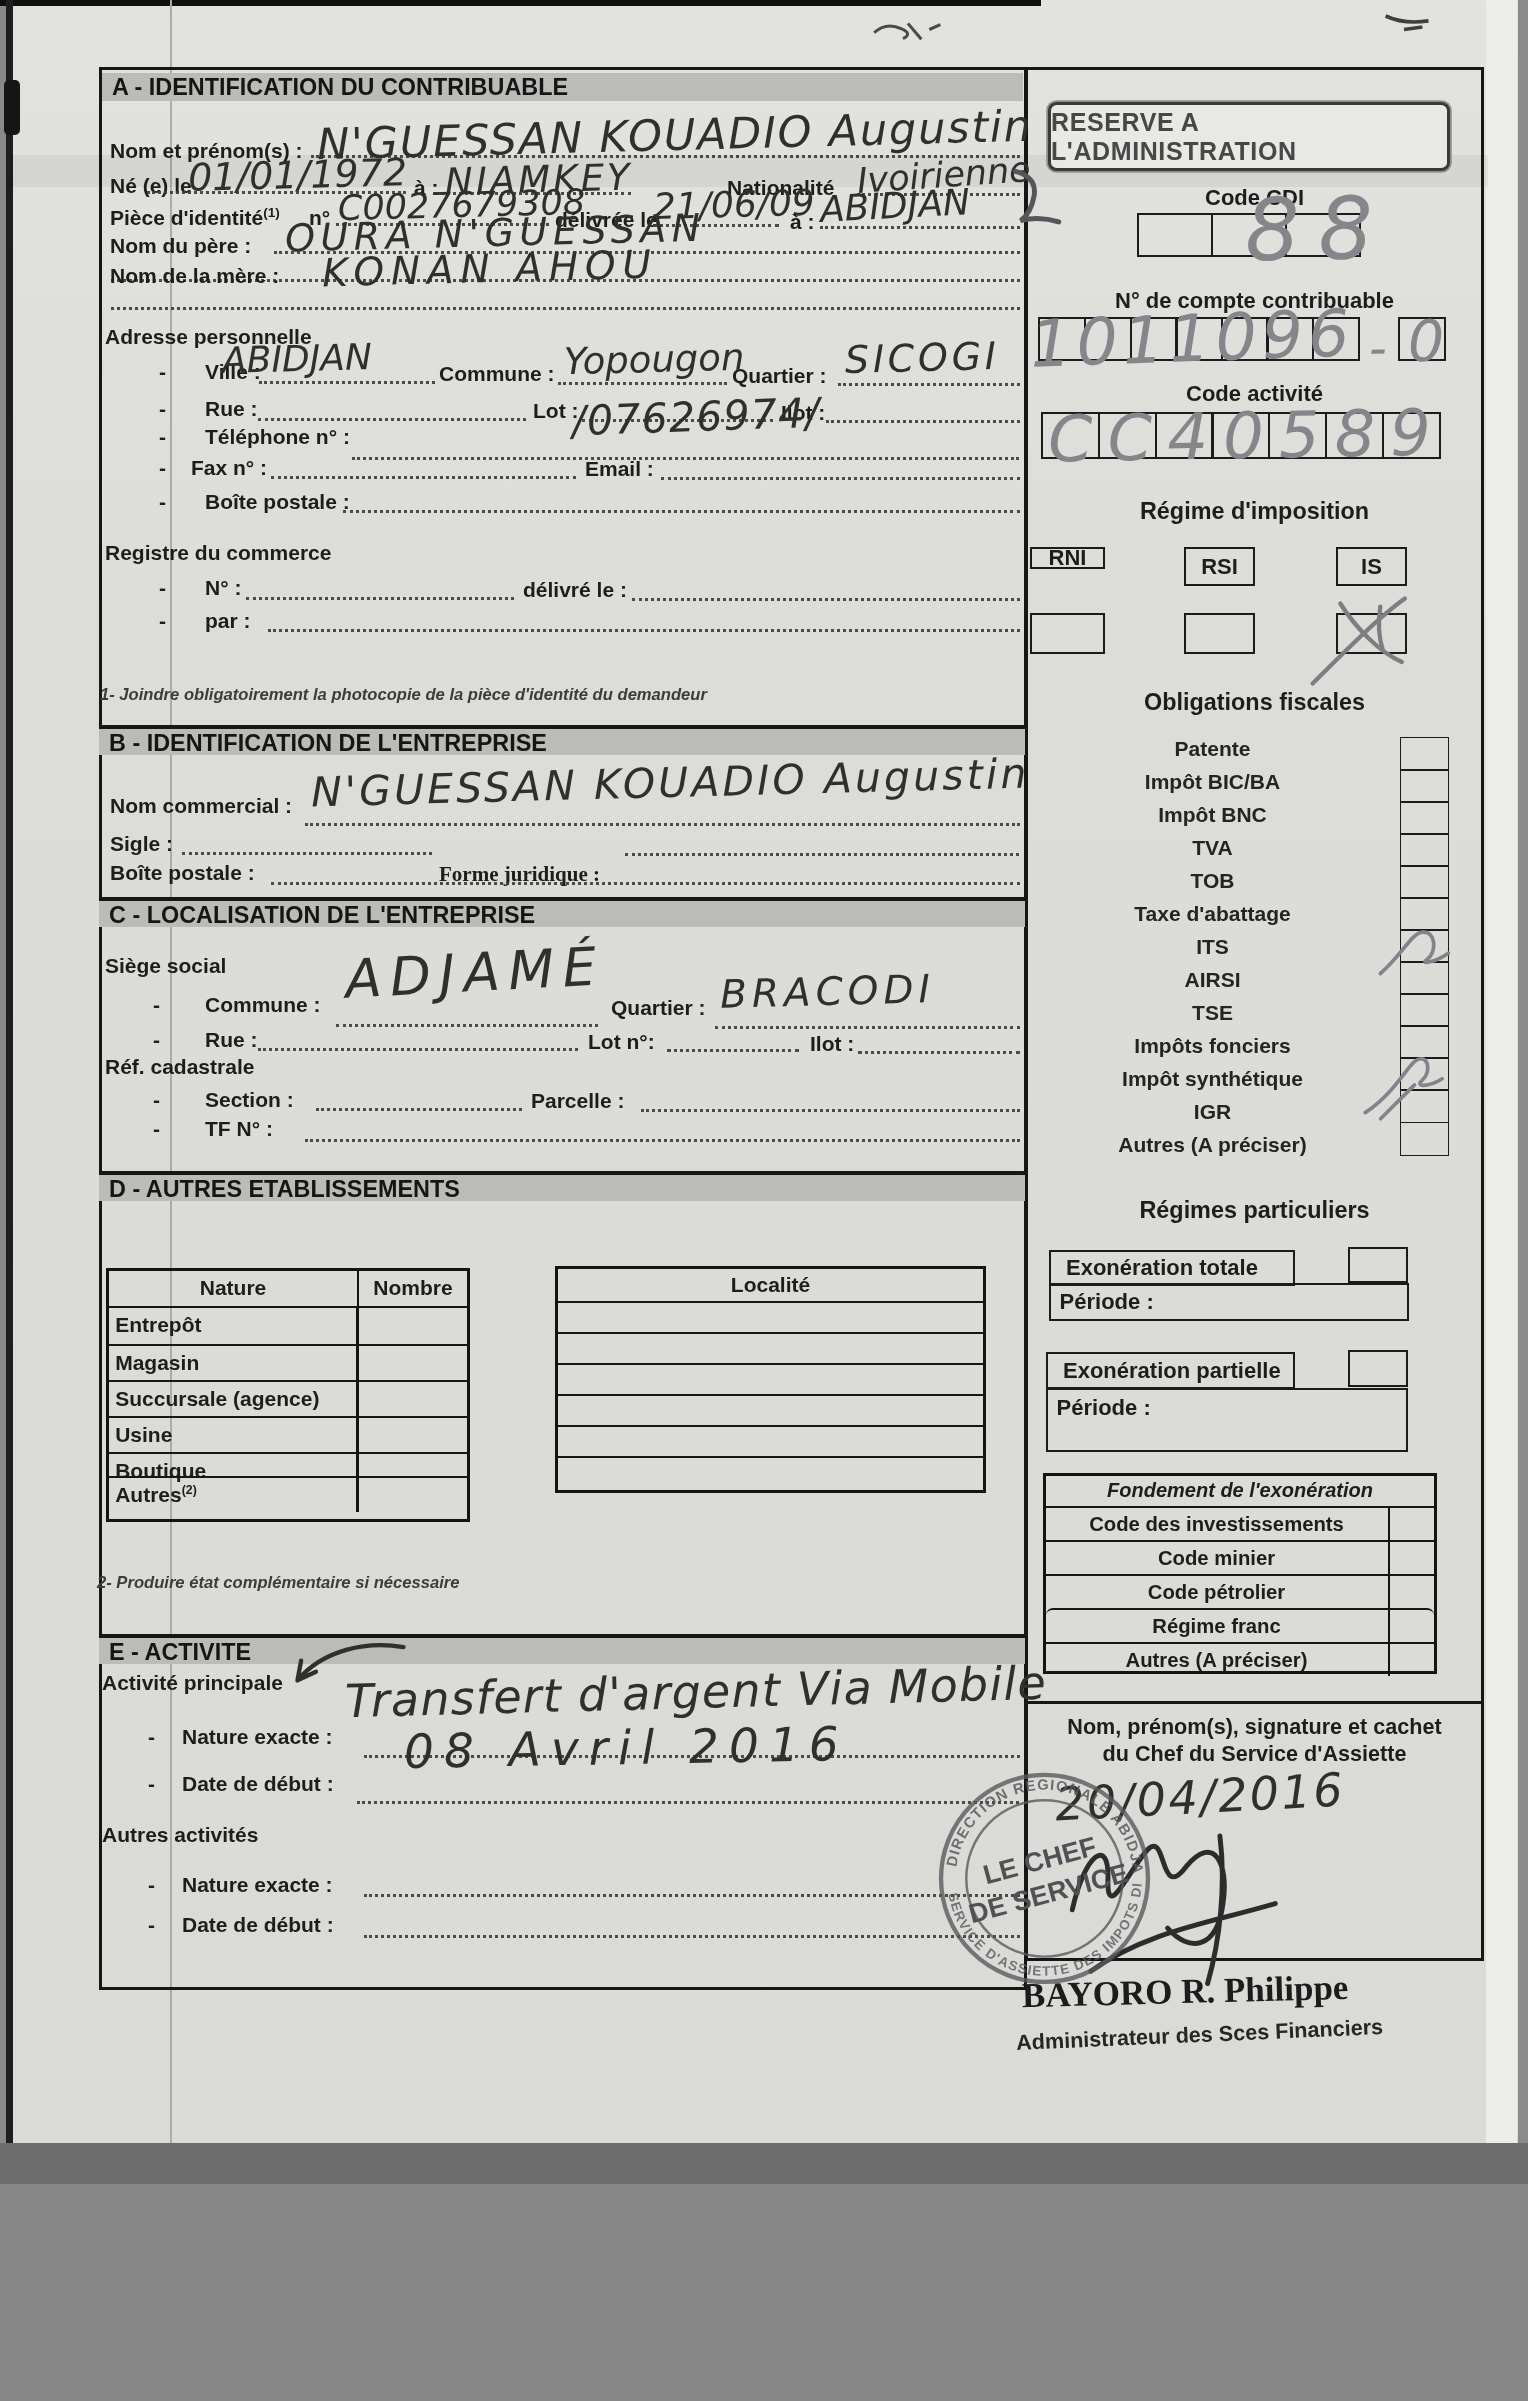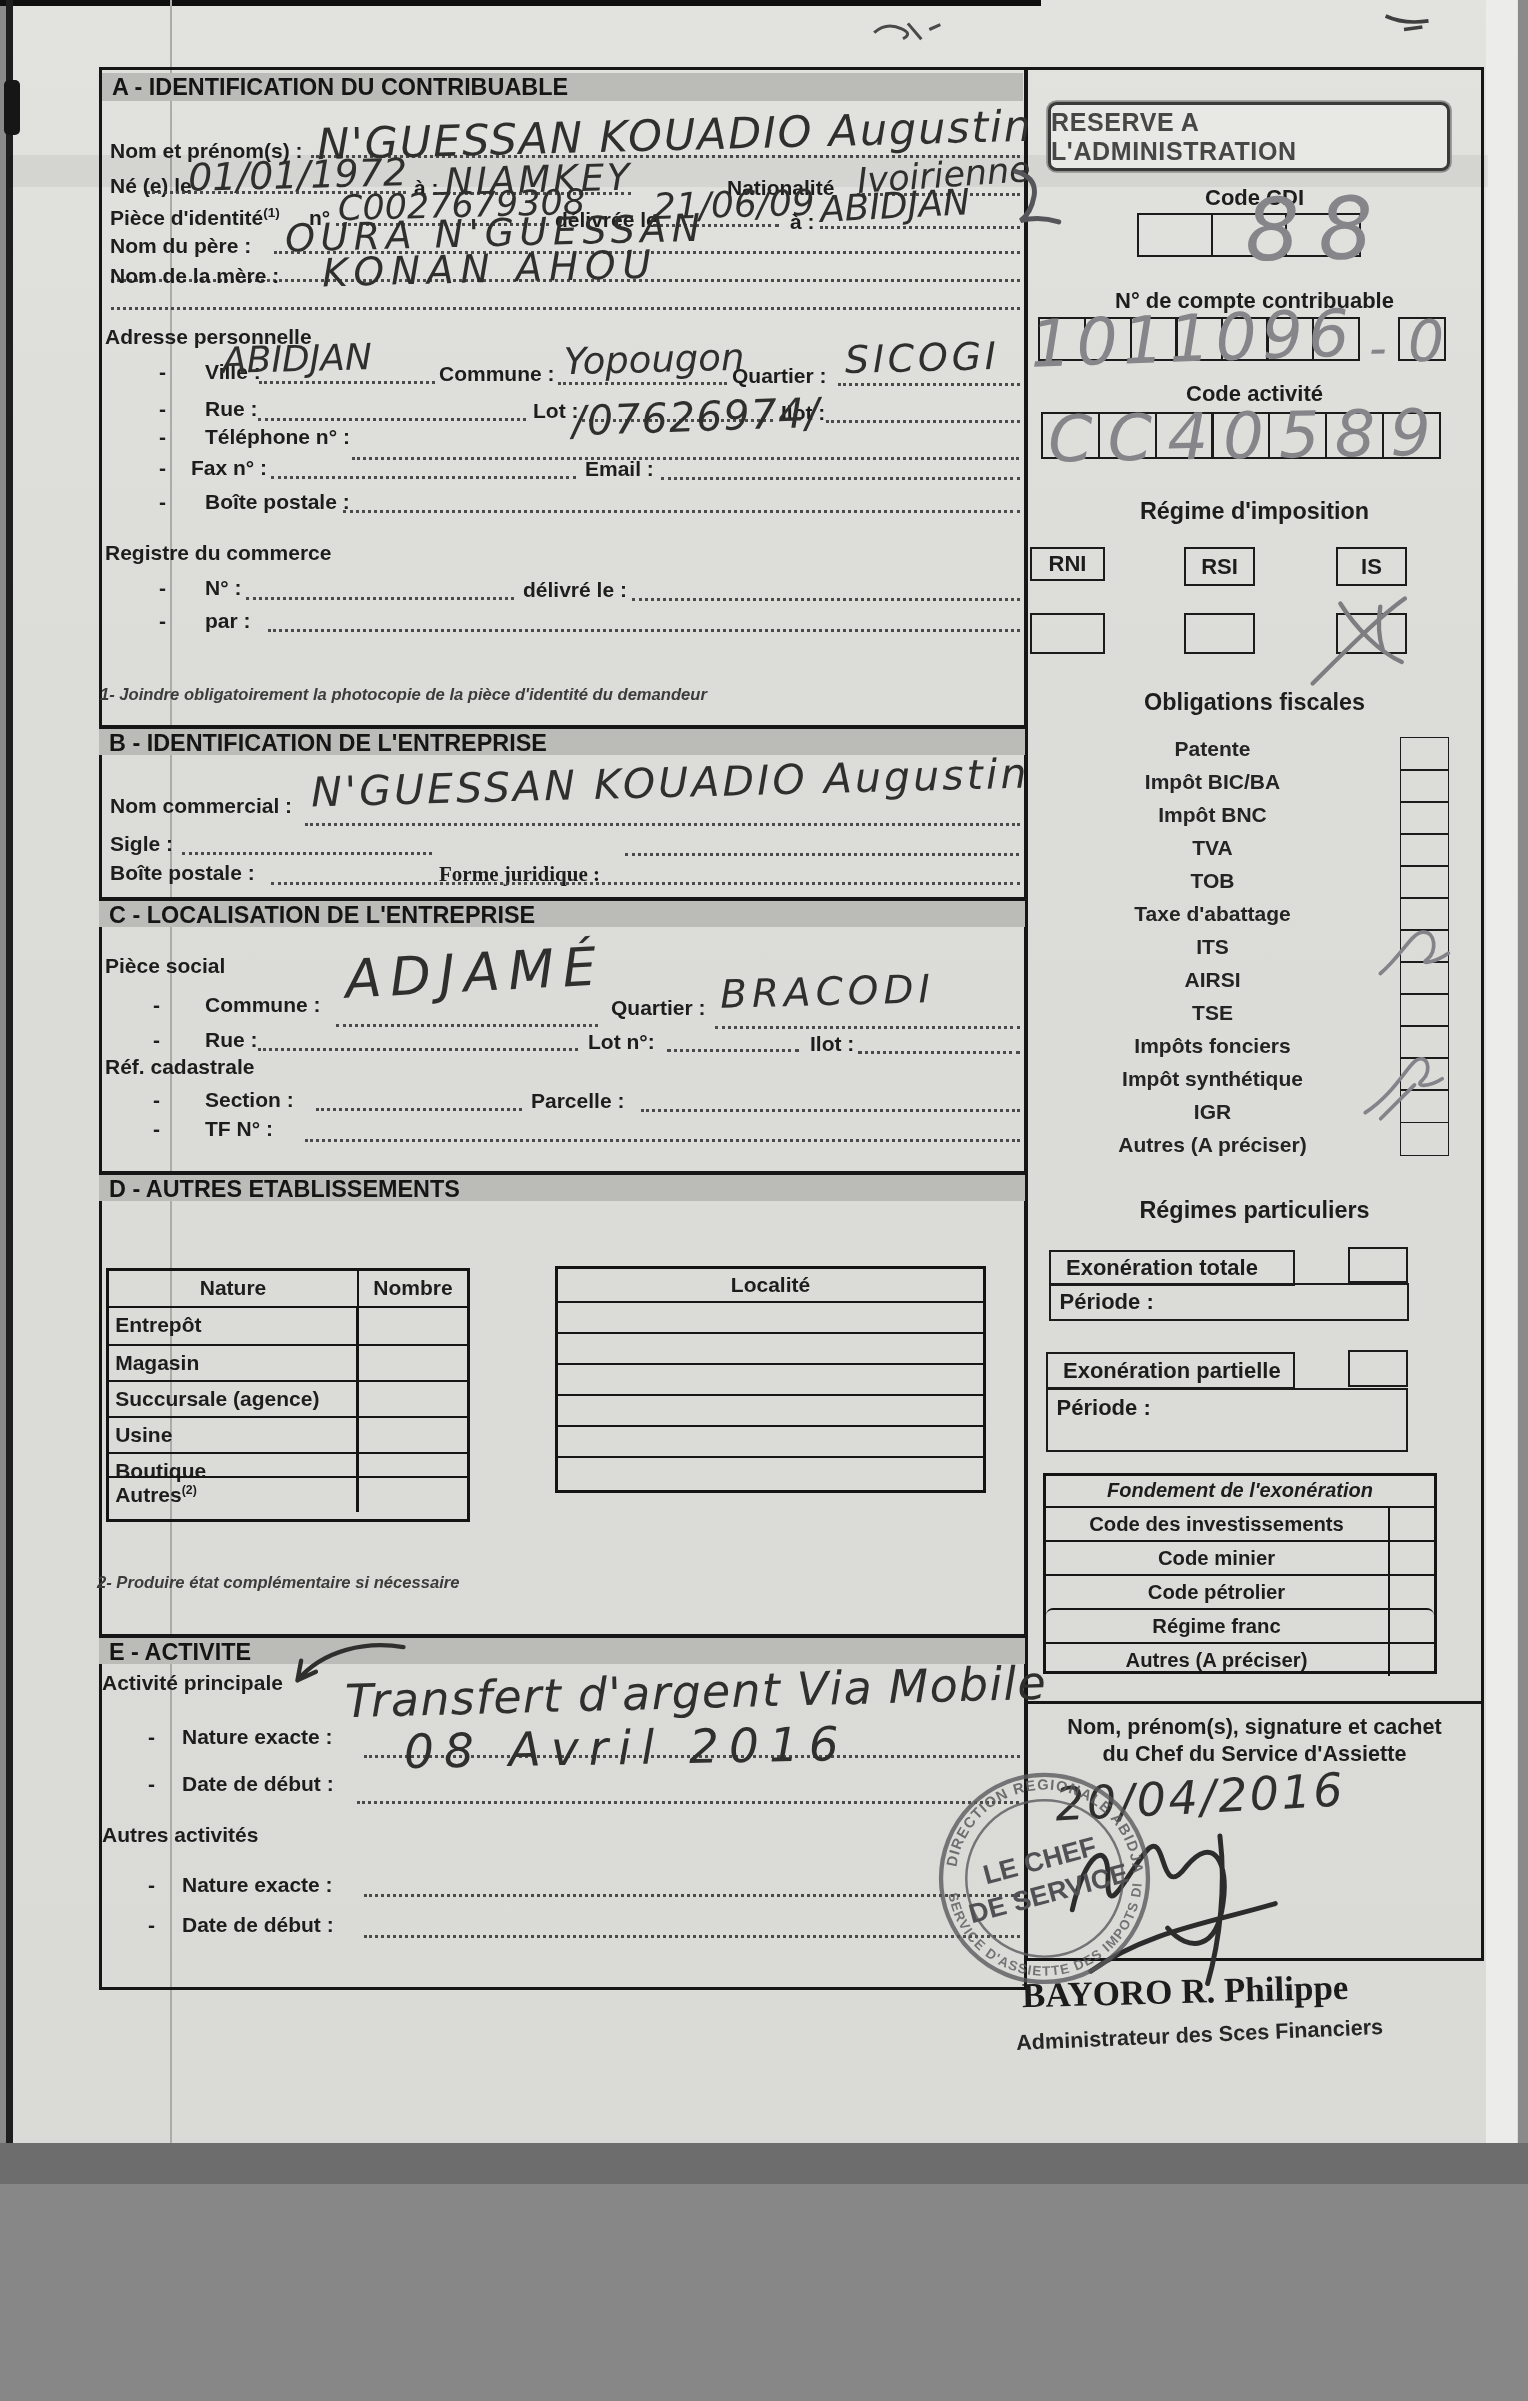--- a/index.html
+++ b/index.html
@@ -141,21 +141,21 @@
 <div class="hw" style="left:311px;top:759px;font-size:41px;letter-spacing:3.1px;">N'GUESSAN KOUADIO Augustin</div>
 <div class="dots" style="left:305px;top:823px;width:715px;"></div>
 <div class="lbl" style="left:110px;top:832px;">Sigle :</div>
 <div class="dots" style="left:182px;top:852px;width:250px;"></div>
 <div class="lbl" style="left:439px;top:862px;font-family:Liberation Serif, serif;">Forme juridique :</div>
 <div class="dots" style="left:625px;top:853px;width:394px;"></div>
 <div class="lbl" style="left:110px;top:861px;">Boîte postale :</div>
 <div class="dots" style="left:271px;top:882px;width:749px;"></div>
 
 <div class="bar" style="left:99px;top:897px;width:926px;height:30px;"><span>C - LOCALISATION DE L'ENTREPRISE</span></div>
-<div class="lbl" style="left:105px;top:954px;">Pièce social</div>
+<div class="lbl" style="left:105px;top:954px;">Siège social</div>
 <div class="dash" style="left:153px;top:993px;">-</div>
 <div class="lbl" style="left:205px;top:993px;">Commune :</div>
 <div class="hw" style="left:345px;top:942px;font-size:53px;letter-spacing:8.6px;transform:rotate(-3deg);">ADJAMÉ</div>
 <div class="dots" style="left:336px;top:1024px;width:262px;"></div>
 <div class="lbl" style="left:611px;top:996px;">Quartier :</div>
 <div class="hw" style="left:720px;top:969px;font-size:39px;letter-spacing:5px;">BRACODI</div>
 <div class="dots" style="left:715px;top:1026px;width:305px;"></div>
 <div class="dash" style="left:153px;top:1028px;">-</div>
 <div class="lbl" style="left:205px;top:1028px;">Rue :</div>
 <div class="dots" style="left:258px;top:1048px;width:320px;"></div>
@@ -266,21 +266,21 @@
 <div class="cell" style="left:1041px;top:412px;width:59px;height:47px;"></div>
 <div class="cell" style="left:1098px;top:412px;width:59px;height:47px;"></div>
 <div class="cell" style="left:1155px;top:412px;width:59px;height:47px;"></div>
 <div class="cell" style="left:1211px;top:412px;width:59px;height:47px;"></div>
 <div class="cell" style="left:1268px;top:412px;width:59px;height:47px;"></div>
 <div class="cell" style="left:1325px;top:412px;width:59px;height:47px;"></div>
 <div class="cell" style="left:1382px;top:412px;width:59px;height:47px;"></div>
 <div class="hw2" style="left:1048px;top:399px;font-size:64px;letter-spacing:15px;transform:rotate(-1deg);">CC40589</div>
 
 <div class="rlabel" style="top:498px;font-size:23.4px;">Régime d'imposition</div>
-<div class="boxlbl" style="left:1030px;top:547px;width:75px;height:34px;">
+<div class="boxlbl" style="left:1030px;top:547px;width:75px;height:22px;">
     <span>RNI</span>
   </div>
 <div class="boxlbl" style="left:1184px;top:547px;width:71px;height:39px;">
     <span>RSI</span>
   </div>
 <div class="boxlbl" style="left:1336px;top:547px;width:71px;height:39px;">
     <span>IS</span>
   </div>
 <div class="cell" style="left:1030px;top:613px;width:75px;height:41px;"></div>
 <div class="cell" style="left:1184px;top:613px;width:71px;height:41px;"></div>

